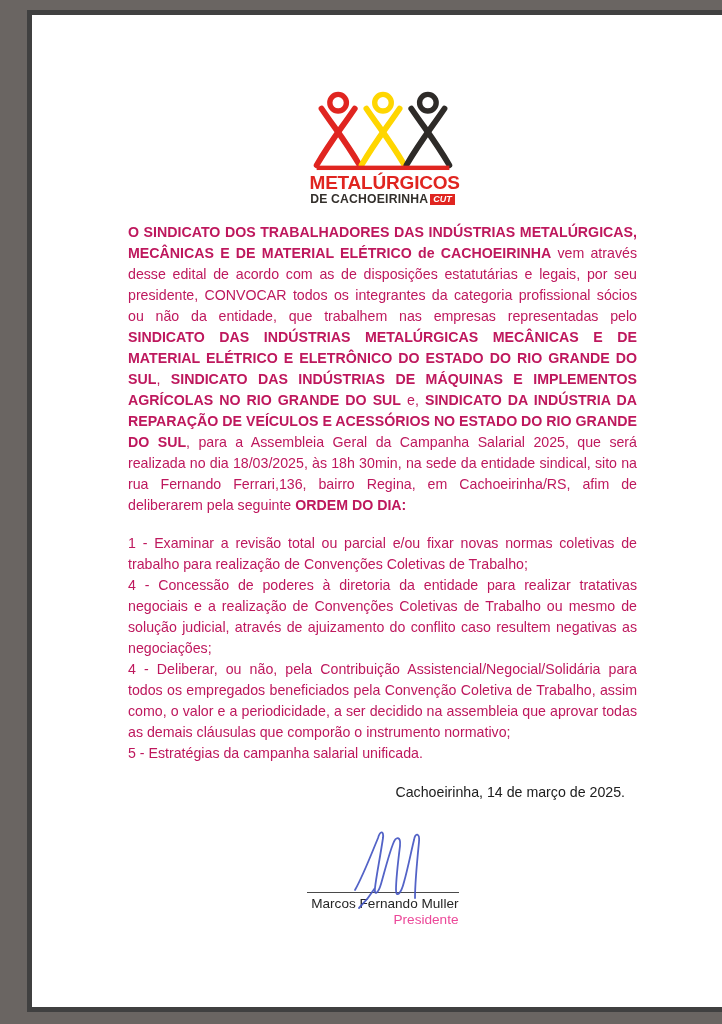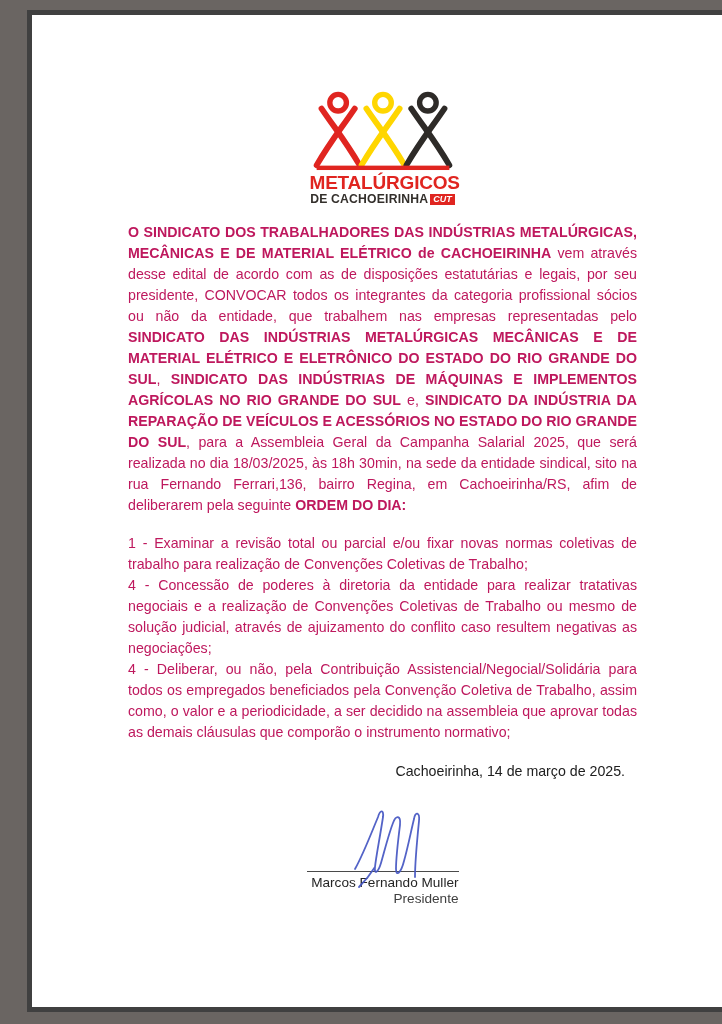--- a/index.html
+++ b/index.html
@@ -57,21 +57,21 @@
 
   
   .sig-block { width:152px; margin:34px auto 0; position:relative; text-align:right; }
   .sig-space { height:56px; }
   .sig-ink {
     position:absolute; left:22px; top:-8px; width:112px; height:84px;
     pointer-events:none;
   }
   .sig-line { border-top:1.6px solid #4a4a4a; }
   .sig-name { margin-top:3px; font-size:13.6px; line-height:16px; color:#262626; }
-  .sig-role { font-size:13.6px; line-height:16px; color:#404040; }
+  .sig-role { font-size:13.6px; line-height:16px; color:#ec4899; }
 </style>
 </head>
 <body>
 
 <div class="paper">
   <div class="content">
 
     <div class="logo-block">
       <svg class="logo-figures" viewBox="0 0 140 82" aria-hidden="true">
 
@@ -102,20 +102,21 @@
       </div>
     </div>
 
 
     <p class="para main-para"><span class="b">O SINDICATO DOS TRABALHADORES DAS INDÚSTRIAS METALÚRGICAS, MECÂNICAS E DE MATERIAL ELÉTRICO de CACHOEIRINHA</span><span> vem através desse edital de acordo com as de disposições estatutárias e legais, por seu presidente, CONVOCAR todos os integrantes da categoria profissional sócios ou não da entidade, que trabalhem nas empresas representadas pelo </span><span class="b">SINDICATO DAS INDÚSTRIAS METALÚRGICAS MECÂNICAS E DE MATERIAL ELÉTRICO E ELETRÔNICO DO ESTADO DO RIO GRANDE DO SUL</span><span>, </span><span class="b">SINDICATO DAS INDÚSTRIAS DE MÁQUINAS E IMPLEMENTOS AGRÍCOLAS NO RIO GRANDE DO SUL</span><span> e, </span><span class="b">SINDICATO DA INDÚSTRIA DA REPARAÇÃO DE VEÍCULOS E ACESSÓRIOS NO ESTADO DO RIO GRANDE DO SUL</span><span>, para a Assembleia Geral da Campanha Salarial 2025, que será realizada no dia 18/03/2025, às 18h 30min, na sede da entidade sindical, sito na rua Fernando Ferrari,136, bairro Regina, em Cachoeirinha/RS, afim de deliberarem pela seguinte </span><span class="b">ORDEM DO DIA:</span></p>
 
     <div class="agenda">
       <div class="para">1 - Examinar a revisão total ou parcial e/ou fixar novas normas coletivas de trabalho para realização de Convenções Coletivas de Trabalho;</div>
       <div class="para">4 - Concessão de poderes à diretoria da entidade para realizar tratativas negociais e a realização de Convenções Coletivas de Trabalho ou mesmo de solução judicial, através de ajuizamento do conflito caso resultem negativas as negociações;</div>
       <div class="para">4 - Deliberar, ou não, pela Contribuição Assistencial/Negocial/Solidária para todos os empregados beneficiados pela Convenção Coletiva de Trabalho, assim como, o valor e a periodicidade, a ser decidido na assembleia que aprovar todas as demais cláusulas que comporão o instrumento normativo;</div>
+      <div class="para">5 - Estratégias da campanha salarial unificada.</div>
     </div>
 
     <div class="date-line">Cachoeirinha, 14 de março de 2025.</div>
 
     <div class="sig-block">
       <div class="sig-space"></div>
       <svg class="sig-ink" viewBox="0 0 112 84" aria-hidden="true">
         <path d="M 26,62 C 34,48 44,22 49,10 C 51,3 55,2 54,10 C 51,30 47,50 46,60 C 45,68 49,66 52,56 C 56,42 60,26 64,16 C 67,8 72,8 71,18 C 69,34 67,50 67,62 C 67,70 72,66 75,54 C 79,40 82,24 85,12 C 86,4 91,5 90,14 C 88,34 86,54 86,70 M 46,60 C 41,68 36,74 30,80" fill="none" stroke="#4456c2" stroke-width="1.8" stroke-linecap="round" opacity="0.92"></path>
       </svg>
       <div class="sig-line"></div>

